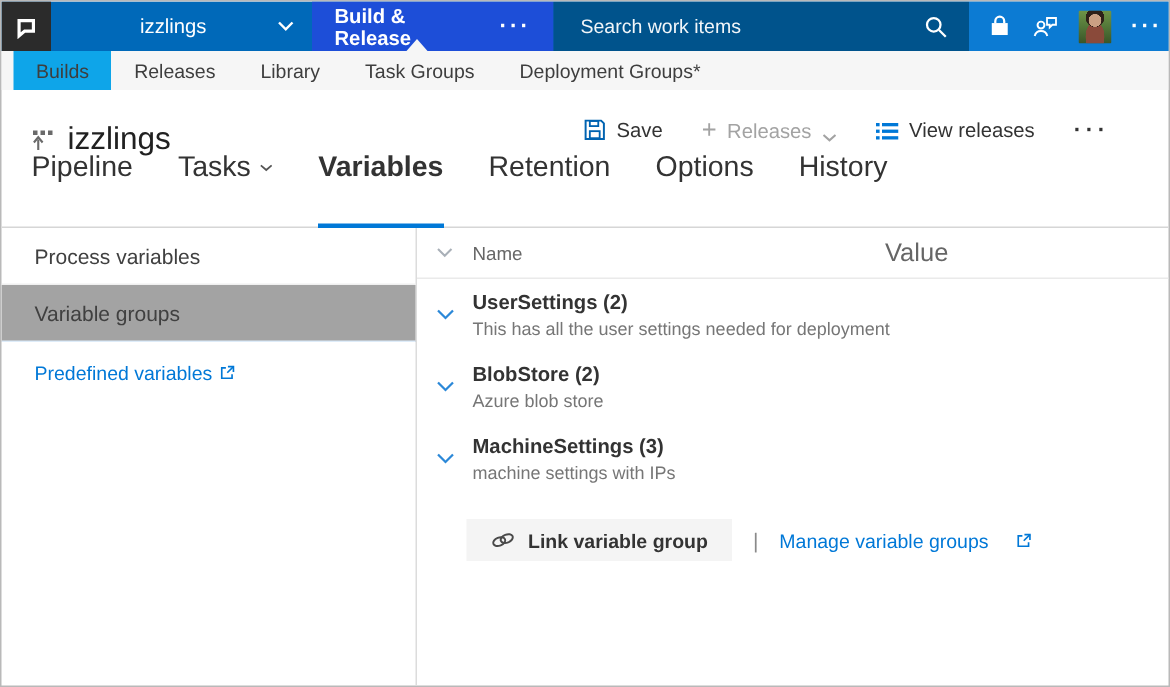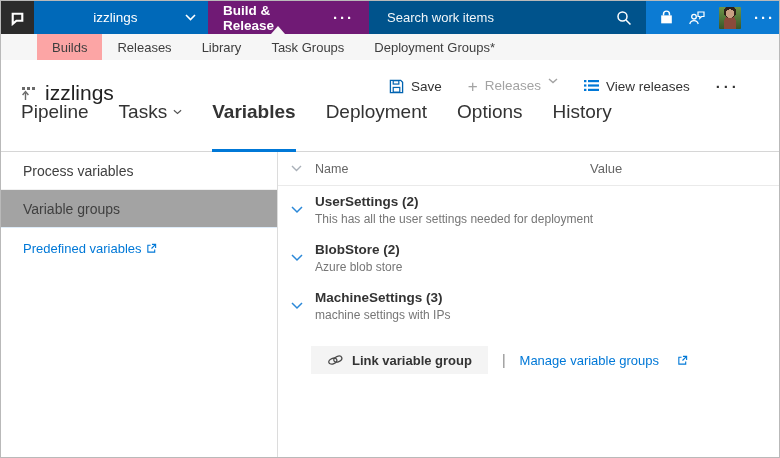--- a/index.html
+++ b/index.html
@@ -7,21 +7,21 @@
   .window {
     width:780px; height:458px; border:1px solid #b9b9b9; background:#fff;
     position:relative; overflow:hidden; font-family:"Liberation Sans", sans-serif;
   }
 
   
   .topbar { height:33px; display:flex; align-items:stretch; background:#0069b9; position:relative; }
   .logo-box { width:33px; background:#2b2b2b; display:flex; align-items:center; justify-content:center; flex:0 0 33px; cursor:pointer; }
   .project-section { flex:0 0 174px; display:flex; align-items:center; color:#fff; font-size:13.5px; cursor:pointer; padding:0 12px; }
   .project-section .label { flex:1; text-align:center; }
-  .hub-active { flex:0 0 161px; background:#701a75; display:flex; align-items:center; color:#fff; padding:0 15px; gap:16px; }
+  .hub-active { flex:0 0 161px; background:#1d4ed8; display:flex; align-items:center; color:#fff; padding:0 15px; gap:16px; }
   .hub-active .hub-label { font-size:13.5px; font-weight:600; cursor:pointer; }
   .hub-more { color:#fff; font-size:15px; font-weight:700; letter-spacing:2px; cursor:pointer; line-height:1; }
   .search-section { flex:0 0 277px; background:#00538c; display:flex; align-items:center; padding:0 14px 0 18px; }
   .search-section input {
     flex:1; background:transparent; border:none; outline:none; color:#fff; font-size:13px;
     font-family:"Liberation Sans", sans-serif;
   }
   .search-section input::placeholder { color:#ffffff; opacity:.95; }
   .top-icons { flex:1; background:#0c7bd3; display:flex; align-items:center; justify-content:flex-end; gap:13px; padding:0 12px; }
   .top-icon { cursor:pointer; display:flex; align-items:center; }
@@ -33,28 +33,28 @@
       radial-gradient(ellipse at 50% 80%, #8a4a3a 0 40%, transparent 41%),
       linear-gradient(180deg, #6f9447 0%, #557a3a 45%, #3a5528 100%);
   }
   .topdots { color:#fff; font-size:15px; font-weight:700; letter-spacing:2px; line-height:1; cursor:pointer; }
   .hub-caret { position:absolute; left:270px; top:25px; width:0; height:0;
     border-left:7px solid transparent; border-right:7px solid transparent; border-bottom:8px solid #f6f6f6; }
 
   
   .hub-nav { height:26px; background:#f6f6f6; display:flex; align-items:stretch; padding-left:8px; }
   .hub-nav .nav-item { display:flex; align-items:center; padding:0 15px; font-size:13px; color:#3e3e3e; cursor:pointer; }
-  .hub-nav .nav-item.selected { background:#fca5a5;margin-left:28px; }
+  .hub-nav .nav-item.selected { background:#0ea5e9; }
 
   
   .def-header { height:50px; position:relative; padding:16px 0 0 20px; display:flex; align-items:center; }
   .def-title-wrap { display:flex; align-items:center; gap:8px; }
   .def-title { font-size:21px; color:#212121; font-weight:400; }
   .toolbar { position:absolute; left:388px; top:18px; display:flex; align-items:center; gap:26px; }
-  .tb-item { display:flex; align-items:flex-start; gap:7px; font-size:13.5px; color:#333; cursor:pointer; white-space:nowrap; }
+  .tb-item { display:flex; align-items:flex-end; gap:7px; font-size:13.5px; color:#333; cursor:pointer; white-space:nowrap; }
   .tb-item.disabled { color:#a3a3a3; cursor:default; }
   .tb-plus { font-size:17px; font-weight:400; color:#a3a3a3; line-height:1; }
   .tb-dots { color:#333; font-size:15px; font-weight:700; letter-spacing:3px; line-height:1; cursor:pointer; }
 
   
   .tab-strip { margin-top:6px; height:36px; display:flex; align-items:flex-end; gap:30px; padding-left:20px; border-bottom:1px solid #d6d6d6; }
   .tab { font-size:19px; color:#333; padding-bottom:26px; cursor:pointer; display:flex; align-items:center; gap:6px; border-bottom:3px solid transparent; margin-bottom:-1px;text-align:right; }
   .tab.selected { font-weight:700; border-bottom:3px solid #0078d7; }
 
   
@@ -62,21 +62,21 @@
   .sidebar { flex:0 0 277px; border-right:1px solid #dcdcdc; }
   .side-item { height:38px; display:flex; align-items:center; padding-left:22px; font-size:14px; color:#404040; cursor:pointer; border-bottom:1px solid #f0f0f0; }
   .side-item.selected { background:#a3a3a3; border-bottom:1px solid #deecf9; }
   .side-link { padding:13px 0 0 22px; font-size:13px; color:#0078d7; display:flex; align-items:center; gap:4px; cursor:pointer; width:fit-content; }
 
   
   .table-area { flex:1; display:flex; flex-direction:column; }
   .tbl-header { height:34px; display:flex; align-items:center; border-bottom:1px solid #eaeaea; }
   .cell-chev { flex:0 0 37px; display:flex; justify-content:center; align-items:center; }
   .hdr-name { flex:0 0 275px; font-size:12.5px; color:#666; }
-  .hdr-value { flex:1; font-size:13px; color:#666; }
+  .hdr-value { flex:1; font-size:17px; color:#666; }
   .vg-row { height:48px; display:flex; align-items:center; cursor:pointer; }
   .vg-row .cell-chev { align-self:center; }
   .cell-main { flex:1; }
   .vg-name { font-size:13.5px; font-weight:700; color:#333; }
   .vg-desc { font-size:12px; color:#767676; margin-top:3px; }
   .chev-btn { cursor:pointer; display:flex; }
 
   
   .actions { margin:16px 0 0 33px; display:flex; align-items:center; gap:14px; }
   .link-btn { height:28px; background:#f4f4f4; border:none; display:flex; align-items:center; gap:8px; padding:0 16px; font-size:13px; font-weight:700; color:#333; cursor:pointer; font-family:"Liberation Sans", sans-serif; }
@@ -185,21 +185,21 @@
 
   <div class="tab-strip">
     <span class="tab">Pipeline</span>
     <span class="tab">
       <span>Tasks</span>
       <svg width="9" height="6" viewBox="0 0 10 6">
         <polyline points="1,1 5,4.5 9,1" fill="none" stroke="#555555" stroke-width="1.3"></polyline>
       </svg>
     </span>
     <span class="tab selected">Variables</span>
-    <span class="tab">Deployment</span>
+    <span class="tab">Retention</span>
     <span class="tab">Options</span>
     <span class="tab">History</span>
   </div>
 
   <div class="main">
 
     <div class="sidebar">
       <div class="side-item">Process variables</div>
       <div class="side-item selected">Variable groups</div>
       <div class="side-link">

